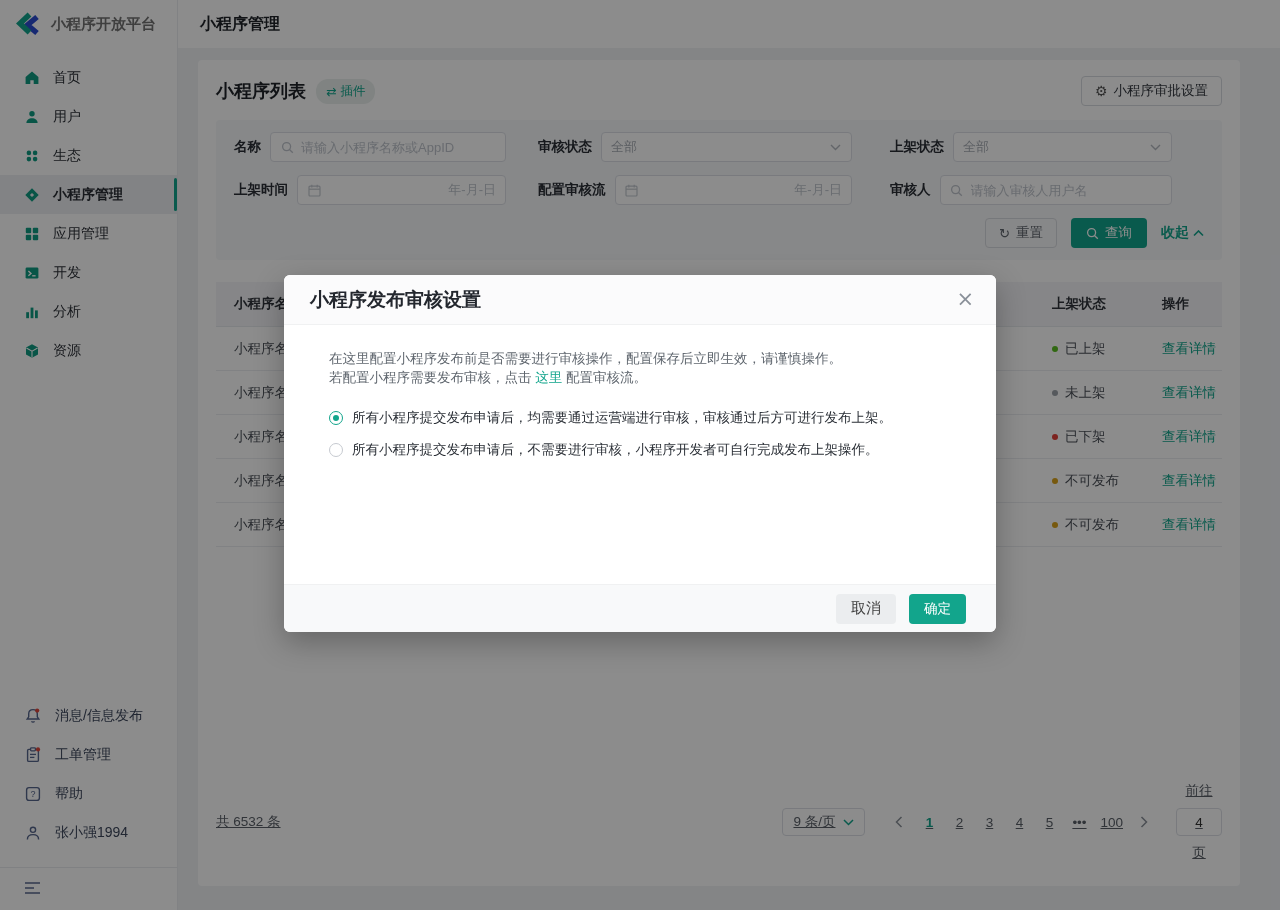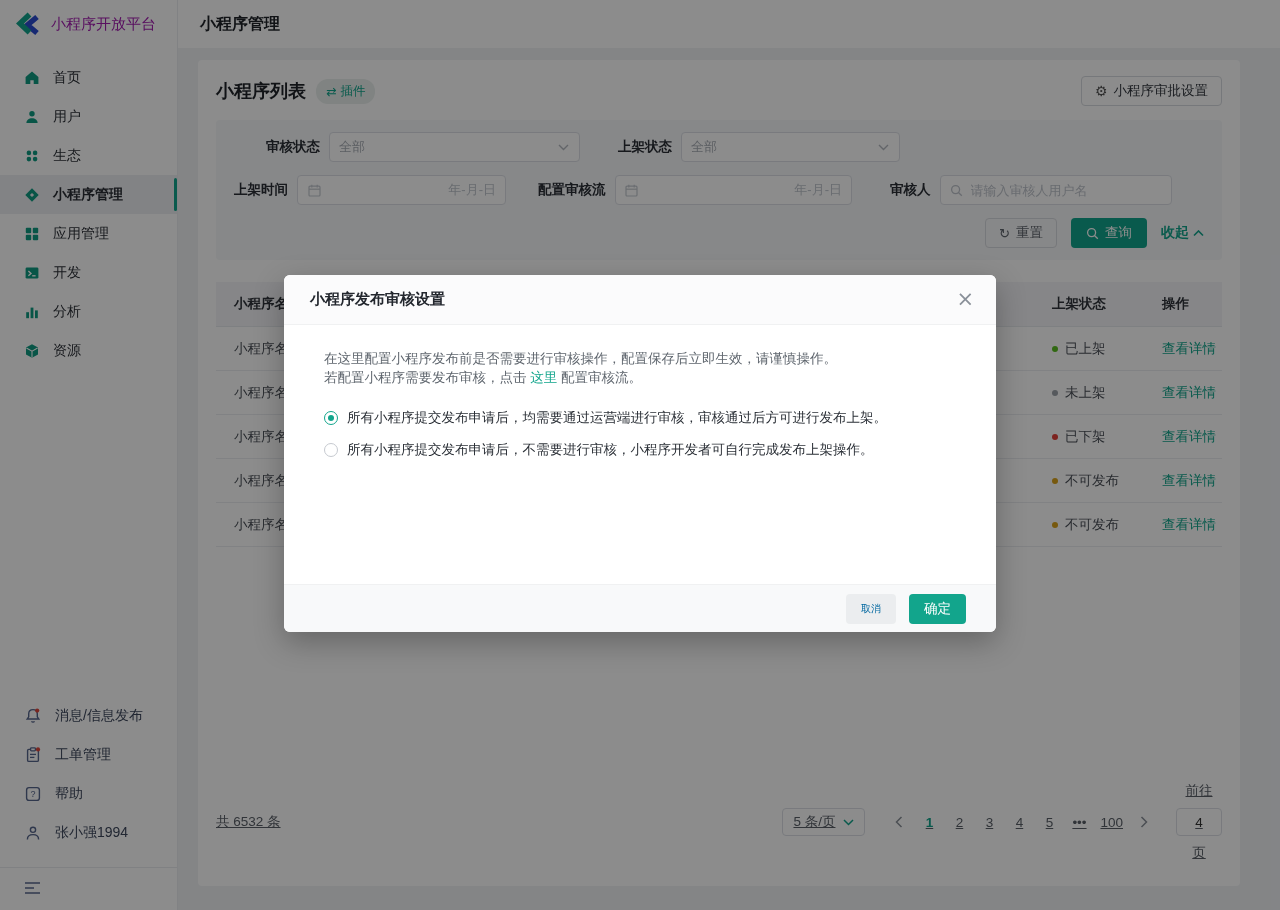--- a/index.html
+++ b/index.html
@@ -4,21 +4,21 @@
 <style>
   * { margin:0; padding:0; box-sizing:border-box; }
   html,body { width:1280px; height:910px; overflow:hidden; }
   body { font-family:"Liberation Sans","DejaVu Sans",sans-serif; background:#f0f2f5; color:#23272e; position:relative; }
 
   .app { display:flex; width:1280px; height:910px; }
 
   
   .sidebar { width:178px; background:#fff; border-right:1px solid #ebedf0; display:flex; flex-direction:column; flex-shrink:0; }
   .logo-row { height:48px; display:flex; align-items:center; padding-left:14px; gap:7px; }
-  .logo-text { font-size:15px; font-weight:normal; color:#a21caf; white-space:nowrap; }
+  .logo-text { font-size:15px; font-weight:bold; color:#737373; white-space:nowrap; }
   .nav { margin-top:10px; }
   .nav-item { height:39px; display:flex; align-items:center; padding-left:24px; gap:13px; font-size:14px; color:#2b2f36; cursor:pointer; position:relative; }
   .nav-item .ic { width:16px; height:16px; display:flex; align-items:center; justify-content:center; }
   .nav-item.active { background:#edeff2; font-weight:bold; }
   .nav-item.active::after { content:""; position:absolute; right:0; top:3px; bottom:3px; width:3px; background:#12a58c; border-radius:2px; }
   .side-bottom { margin-top:auto; }
   .bnav-item { height:39px; display:flex; align-items:flex-start; padding-left:24px; gap:13px; font-size:14px; color:#3d475c; cursor:pointer; }
   .bnav-item .ic { width:18px; height:18px; position:relative; display:flex; align-items:center; justify-content:center; }
   .side-divider { height:1px; background:#e9ebee; margin-top:4px; }
   .collapse-row { height:40px; display:flex; align-items:center; padding-left:24px; margin-bottom:2px; }
@@ -76,32 +76,32 @@
   .pg-btn { min-width:24px; height:28px; display:flex; align-items:center; justify-content:center; color:#5a6068; cursor:pointer; padding:0 3px; }
   .pg-btn.num.active { color:#12a58c; font-weight:bold; }
   .pg-arrow { color:#8a9099; }
   .pg-jump { display:flex; align-items:center; gap:8px; margin-left:14px;flex-direction:column; }
   .pg-input { width:46px; height:28px; border:1px solid #dcdfe6; border-radius:4px; text-align:center; font-size:13.5px; color:#333; outline:none; font-family:inherit; background:#fff; }
 
   
   .overlay { position:absolute; inset:0; background:rgba(0,0,0,0.45); z-index:10; }
   .modal { position:absolute; left:284px; top:275px; width:712px; height:357px; background:#fff; border-radius:6px; z-index:20; box-shadow:0 10px 30px rgba(0,0,0,0.28); display:flex; flex-direction:column; overflow:hidden; }
   .m-head { height:50px; background:#fbfbfc; border-bottom:1px solid #f0f1f2; display:flex; align-items:center; padding:0 22px 0 26px; flex-shrink:0; }
-  .m-title { font-size:15px; font-weight:bold; color:#23272e; }
+  .m-title { font-size:19px; font-weight:bold; color:#23272e; }
   .m-close { margin-left:auto; font-size:21px; color:#8a9099; cursor:pointer; line-height:1; font-family:"DejaVu Sans",sans-serif; }
-  .m-body { flex:1; padding:24px 40px; }
+  .m-body { flex:1; padding:24px 26px;margin-left:19px; }
   .m-desc { font-size:13.5px; color:#5f666e; line-height:19px; }
   .m-link { color:#12a58c; cursor:pointer; }
   .m-options { margin-top:22px; display:flex; flex-direction:column; gap:14px; }
   .radio-row { display:flex; align-items:center; gap:9px; font-size:13.5px; color:#2a2f36; cursor:pointer; }
   .radio { width:14px; height:14px; border-radius:50%; border:1px solid #c6cad0; background:#fff; flex-shrink:0; position:relative; }
   .radio.checked { border:1.5px solid #12a58c; }
   .radio.checked::after { content:""; position:absolute; left:50%; top:50%; width:6px; height:6px; margin:-3px 0 0 -3px; border-radius:50%; background:#12a58c; }
   .m-foot { height:48px; background:#f8f9fa; border-top:1px solid #f0f1f2; display:flex; align-items:center; justify-content:flex-end; gap:13px; padding:0 30px; flex-shrink:0; }
-  .btn-cancel { height:30px; padding:0 15px; border:none; border-radius:4px; background:#ebedef; color:#0369a1; font-size:10px; cursor:pointer; font-family:Liberation Sans, sans-serif; }
+  .btn-cancel { height:30px; padding:0 15px; border:none; border-radius:4px; background:#ebedef; color:#404040; font-size:15px; cursor:pointer; font-family:Liberation Sans, sans-serif; }
   .btn-confirm { height:30px; padding:0 15px; border:none; border-radius:4px; background:#12a58c; color:#fff; font-size:13.5px; cursor:pointer; font-family:inherit; }
 
   svg { display:block; }
 </style>
 </head>
 <body>
 
 <div class="app">
 
   <aside class="sidebar">
@@ -265,20 +265,32 @@
           </span>
           <span class="head-spacer"></span>
           <button class="settings-btn">
             <span class="gear">⚙</span>
             <span>小程序审批设置</span>
           </button>
         </div>
 
         <div class="filter">
           <div class="f-row">
+            <div class="f-col f-col1">
+              <span class="f-label">名称</span>
+              <span class="inp">
+                <span class="icmini">
+                    <svg width="13" height="13" viewBox="0 0 13 13" fill="none">
+                      <circle cx="5.6" cy="5.6" r="4" stroke="#bfc4cc" stroke-width="1.3"></circle>
+                      <line x1="8.7" y1="8.7" x2="11.8" y2="11.8" stroke="#bfc4cc" stroke-width="1.3"></line>
+                    </svg>
+                  </span>
+                <input placeholder="请输入小程序名称或AppID" style="">
+              </span>
+            </div>
             <div class="f-col f-col2">
               <span class="f-label">审核状态</span>
               <span class="inp">
                 <span class="sel-value">全部</span>
                 <span class="icmini">
                     <svg width="11" height="7" viewBox="0 0 11 7" fill="none">
                       <polyline points="1,1 5.5,5.5 10,1" stroke="#b4b9c0" stroke-width="1.4"></polyline>
                     </svg>
                   </span>
               </span>
@@ -408,21 +420,21 @@
                 <span>不可发布</span>
               </div>
             <div class="c-action"><span class="detail-link">查看详情</span></div>
           </div>
         </div>
 
         <div class="pager">
           <span class="pg-total">共 6532 条</span>
           <div class="pg-right">
             <span class="pg-size">
-              <span>5 条/页</span>
+              <span>9 条/页</span>
               <span>
                   <svg width="11" height="7" viewBox="0 0 11 7" fill="none">
                     <polyline points="1,1 5.5,5.5 10,1" stroke="#12a58c" stroke-width="1.5"></polyline>
                   </svg>
                 </span>
             </span>
             <span class="pg-btn pg-arrow">
                 <svg width="8" height="12" viewBox="0 0 8 12" fill="none">
                   <polyline points="6.5,1 1.5,6 6.5,11" stroke="#8a9099" stroke-width="1.5"></polyline>
                 </svg>

